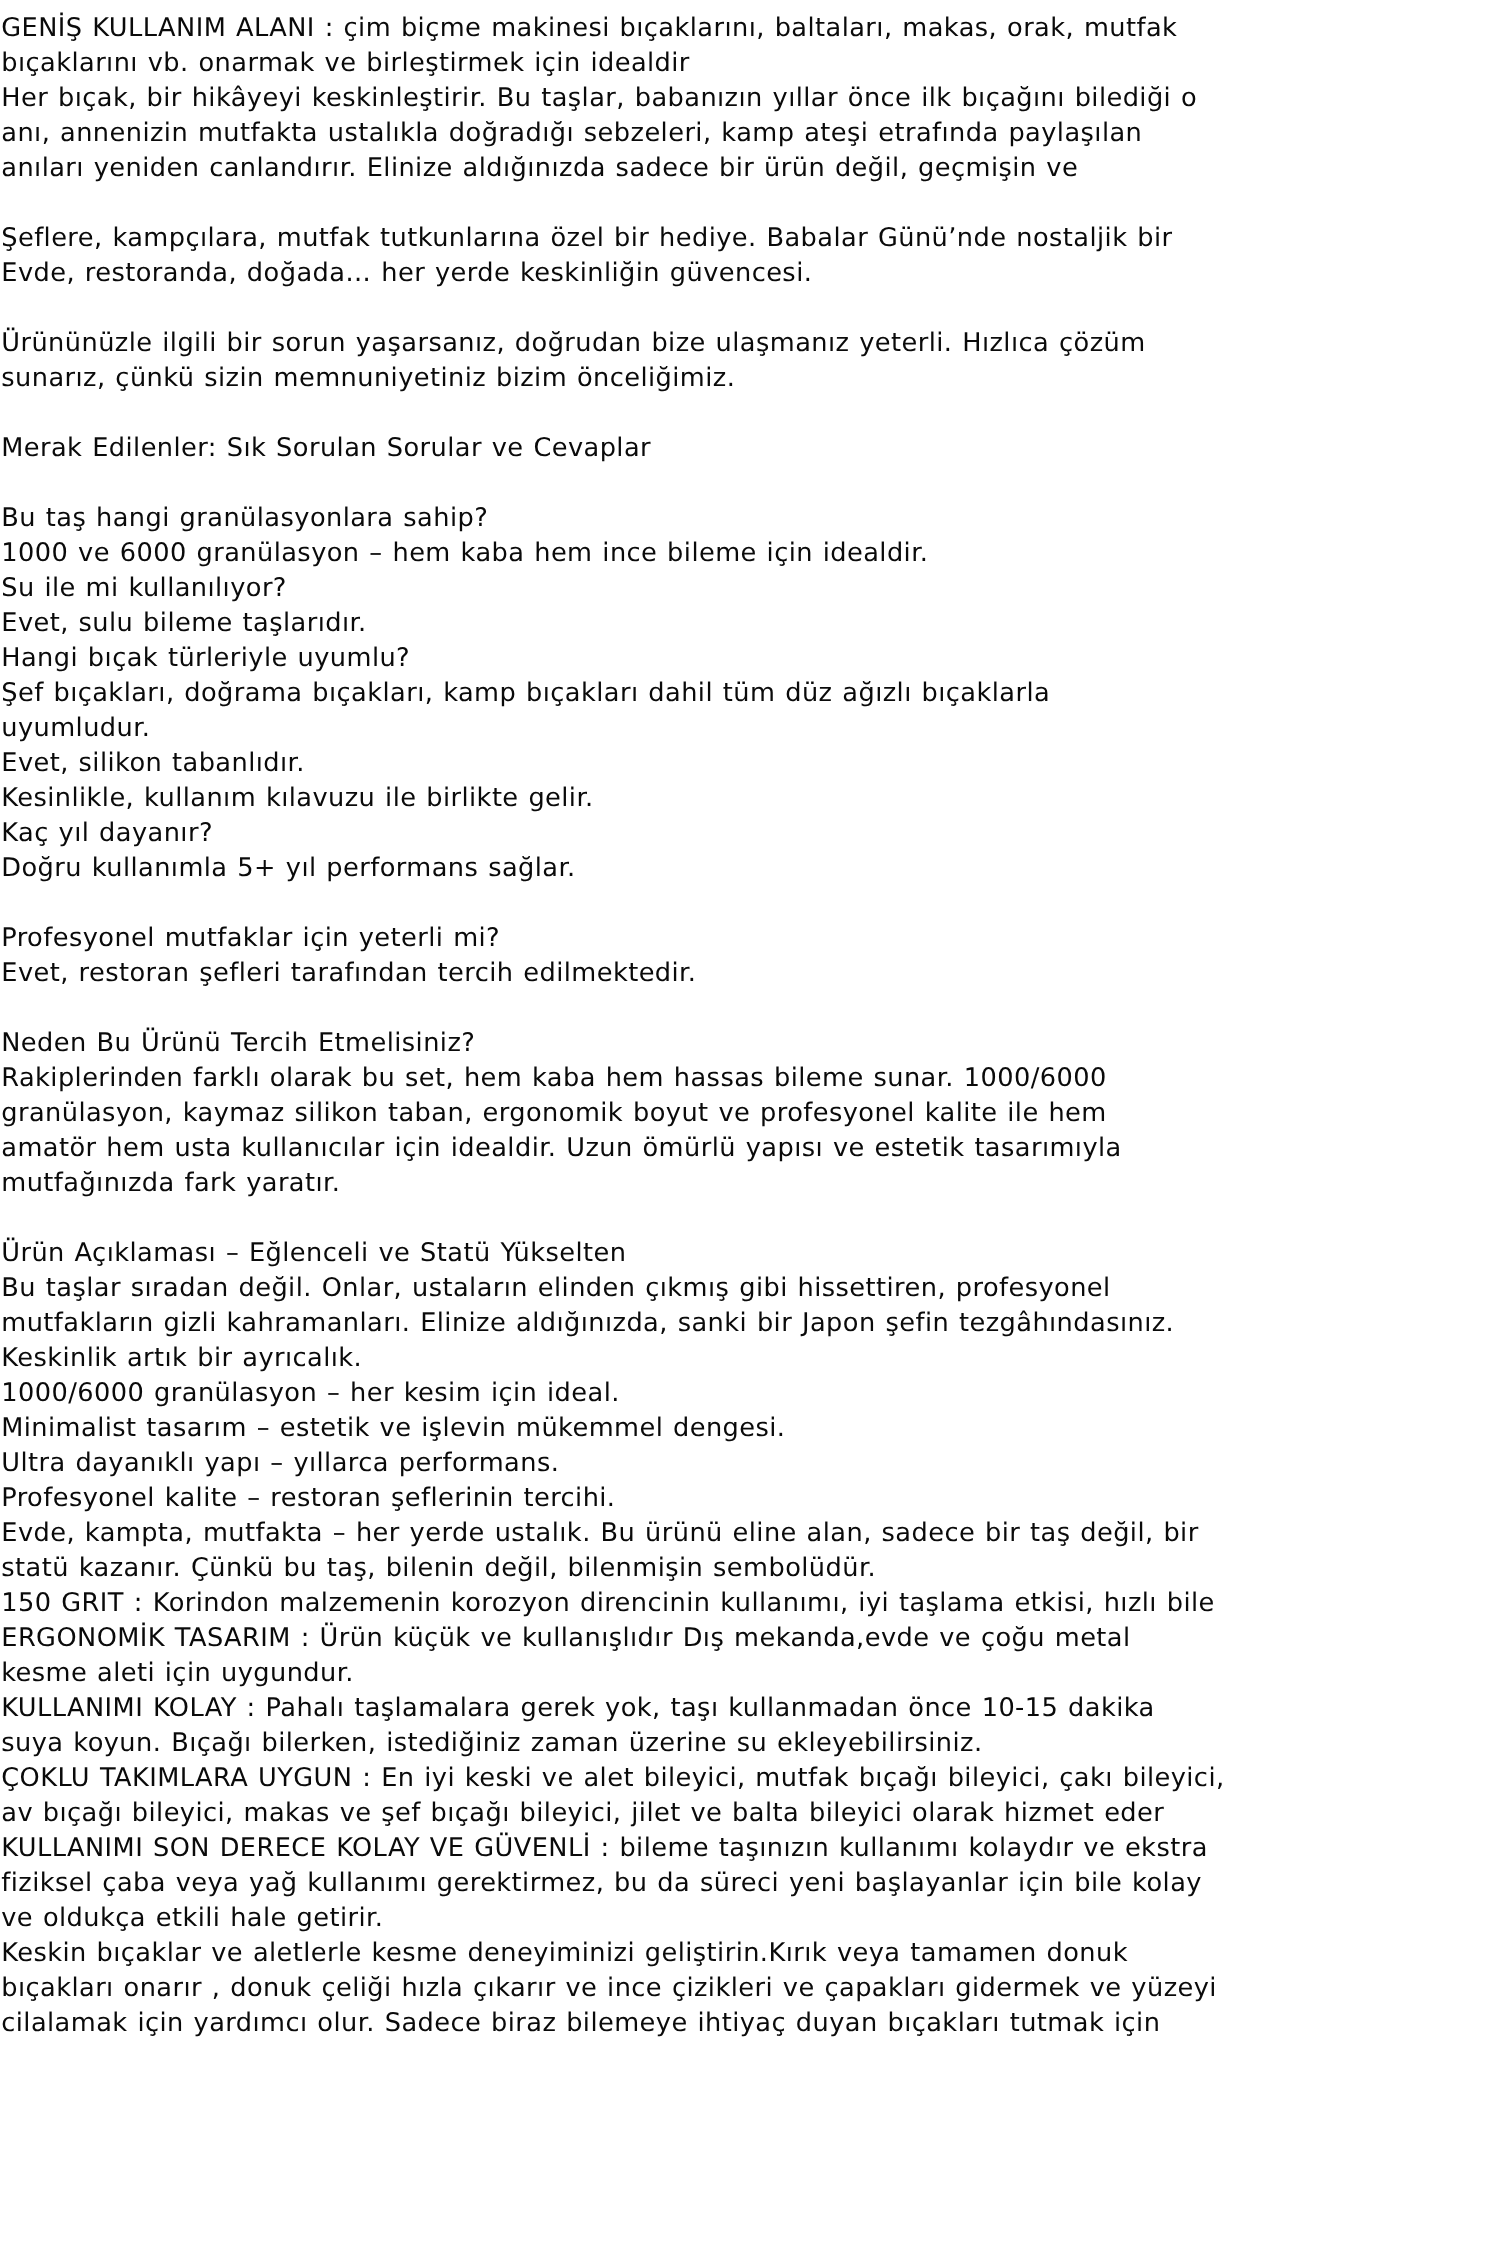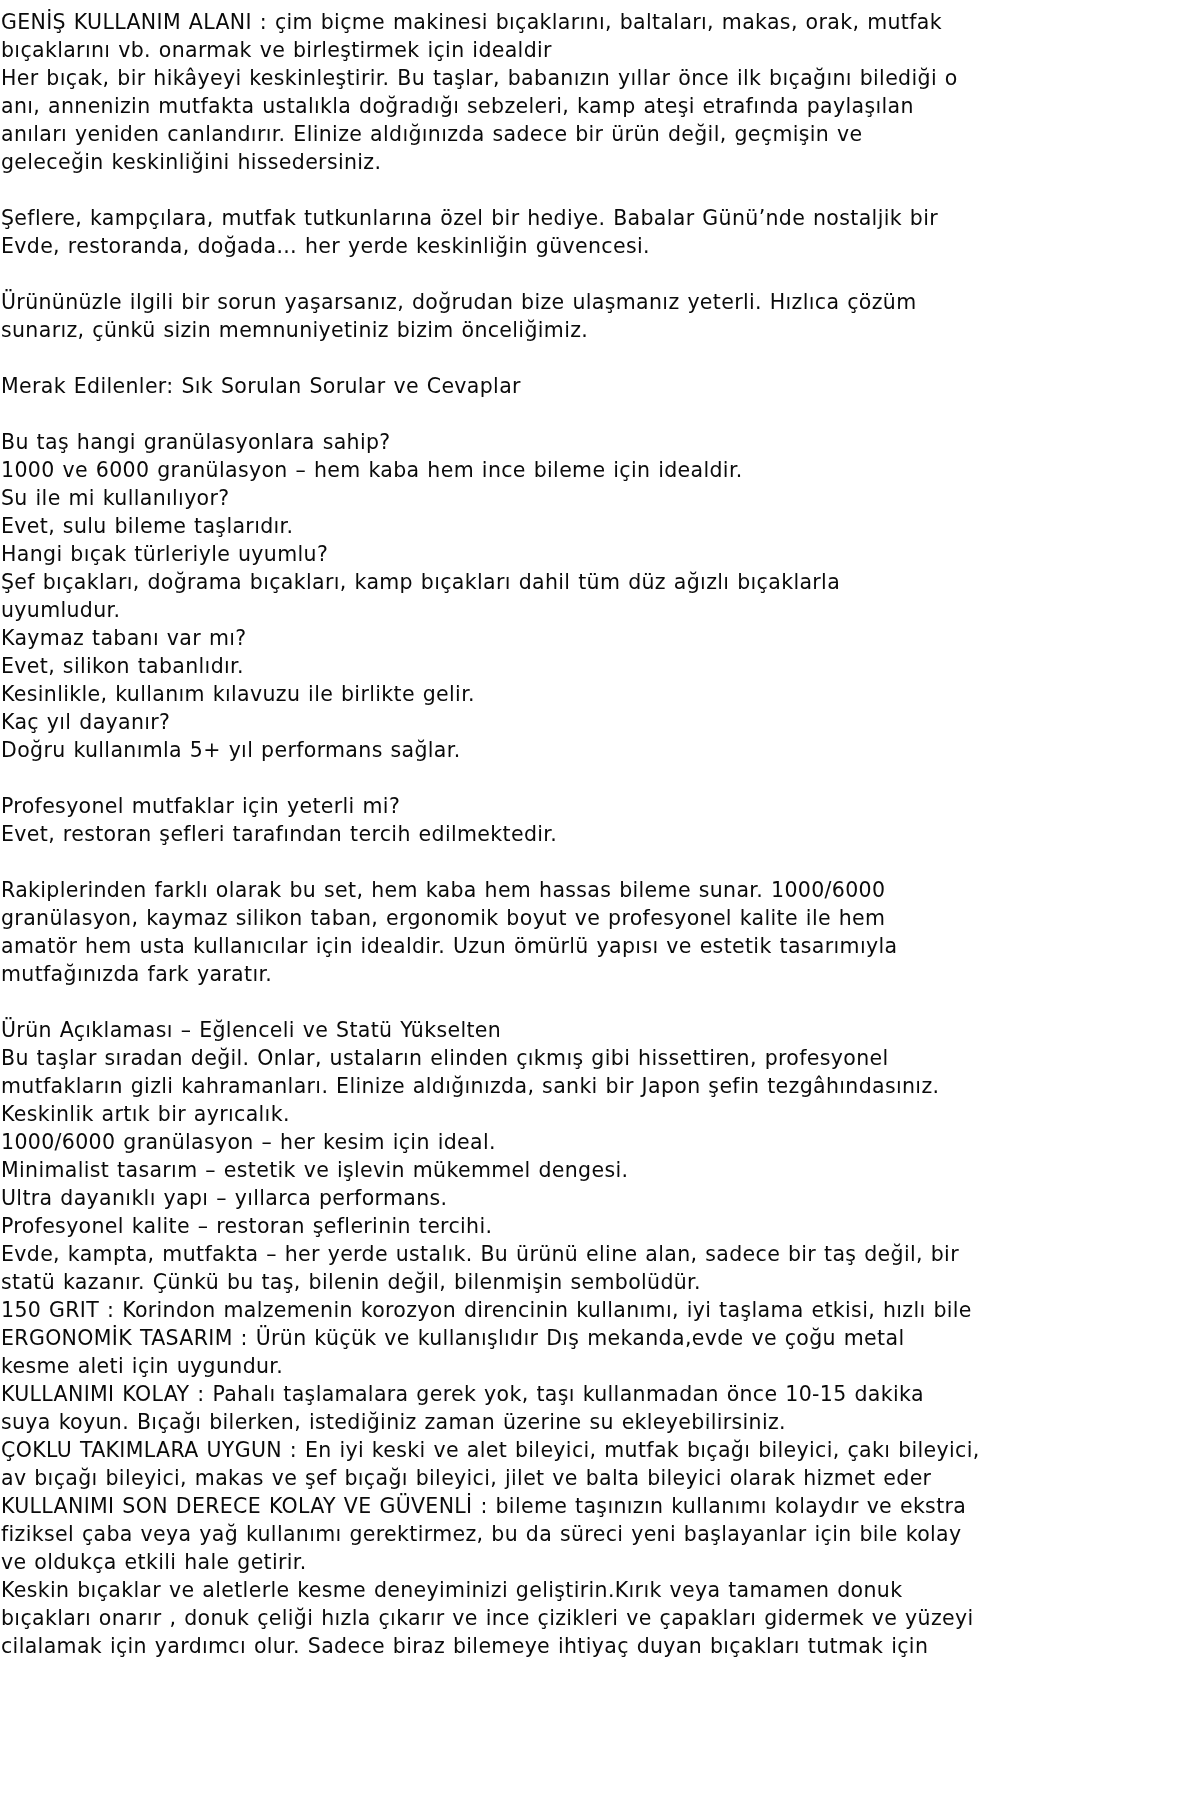--- a/index.html
+++ b/index.html
@@ -38,46 +38,45 @@
 </style>
 </head>
 <body>
 
 <div class="doc">
   <span class="line">GENİŞ KULLANIM ALANI : çim biçme makinesi bıçaklarını, baltaları, makas, orak, mutfak</span>
   <span class="line">bıçaklarını vb. onarmak ve birleştirmek için idealdir</span>
   <span class="line">Her bıçak, bir hikâyeyi keskinleştirir. Bu taşlar, babanızın yıllar önce ilk bıçağını bilediği o</span>
   <span class="line">anı, annenizin mutfakta ustalıkla doğradığı sebzeleri, kamp ateşi etrafında paylaşılan</span>
   <span class="line">anıları yeniden canlandırır. Elinize aldığınızda sadece bir ürün değil, geçmişin ve</span>
-  <span class="line">geleceğin keskinliğini hissedersiniz.</span>
   <span class="blank"></span>
   <span class="line">Şeflere, kampçılara, mutfak tutkunlarına özel bir hediye. Babalar Günü’nde nostaljik bir</span>
   <span class="line">Evde, restoranda, doğada… her yerde keskinliğin güvencesi.</span>
   <span class="blank"></span>
   <span class="line">Ürününüzle ilgili bir sorun yaşarsanız, doğrudan bize ulaşmanız yeterli. Hızlıca çözüm</span>
   <span class="line">sunarız, çünkü sizin memnuniyetiniz bizim önceliğimiz.</span>
   <span class="blank"></span>
   <span class="line">Merak Edilenler: Sık Sorulan Sorular ve Cevaplar</span>
   <span class="blank"></span>
   <span class="line">Bu taş hangi granülasyonlara sahip?</span>
   <span class="line">1000 ve 6000 granülasyon – hem kaba hem ince bileme için idealdir.</span>
   <span class="line">Su ile mi kullanılıyor?</span>
   <span class="line">Evet, sulu bileme taşlarıdır.</span>
   <span class="line">Hangi bıçak türleriyle uyumlu?</span>
   <span class="line">Şef bıçakları, doğrama bıçakları, kamp bıçakları dahil tüm düz ağızlı bıçaklarla</span>
   <span class="line">uyumludur.</span>
-  <span class="line">Kaymaz tabanı var mı?</span>
   <span class="line">Evet, silikon tabanlıdır.</span>
   <span class="line">Kesinlikle, kullanım kılavuzu ile birlikte gelir.</span>
   <span class="line">Kaç yıl dayanır?</span>
   <span class="line">Doğru kullanımla 5+ yıl performans sağlar.</span>
   <span class="blank"></span>
   <span class="line">Profesyonel mutfaklar için yeterli mi?</span>
   <span class="line">Evet, restoran şefleri tarafından tercih edilmektedir.</span>
   <span class="blank"></span>
+  <span class="line">Neden Bu Ürünü Tercih Etmelisiniz?</span>
   <span class="line">Rakiplerinden farklı olarak bu set, hem kaba hem hassas bileme sunar. 1000/6000</span>
   <span class="line">granülasyon, kaymaz silikon taban, ergonomik boyut ve profesyonel kalite ile hem</span>
   <span class="line">amatör hem usta kullanıcılar için idealdir. Uzun ömürlü yapısı ve estetik tasarımıyla</span>
   <span class="line">mutfağınızda fark yaratır.</span>
   <span class="blank"></span>
   <span class="line">Ürün Açıklaması – Eğlenceli ve Statü Yükselten</span>
   <span class="line">Bu taşlar sıradan değil. Onlar, ustaların elinden çıkmış gibi hissettiren, profesyonel</span>
   <span class="line">mutfakların gizli kahramanları. Elinize aldığınızda, sanki bir Japon şefin tezgâhındasınız.</span>
   <span class="line">Keskinlik artık bir ayrıcalık.</span>
   <span class="line">1000/6000 granülasyon – her kesim için ideal.</span>

